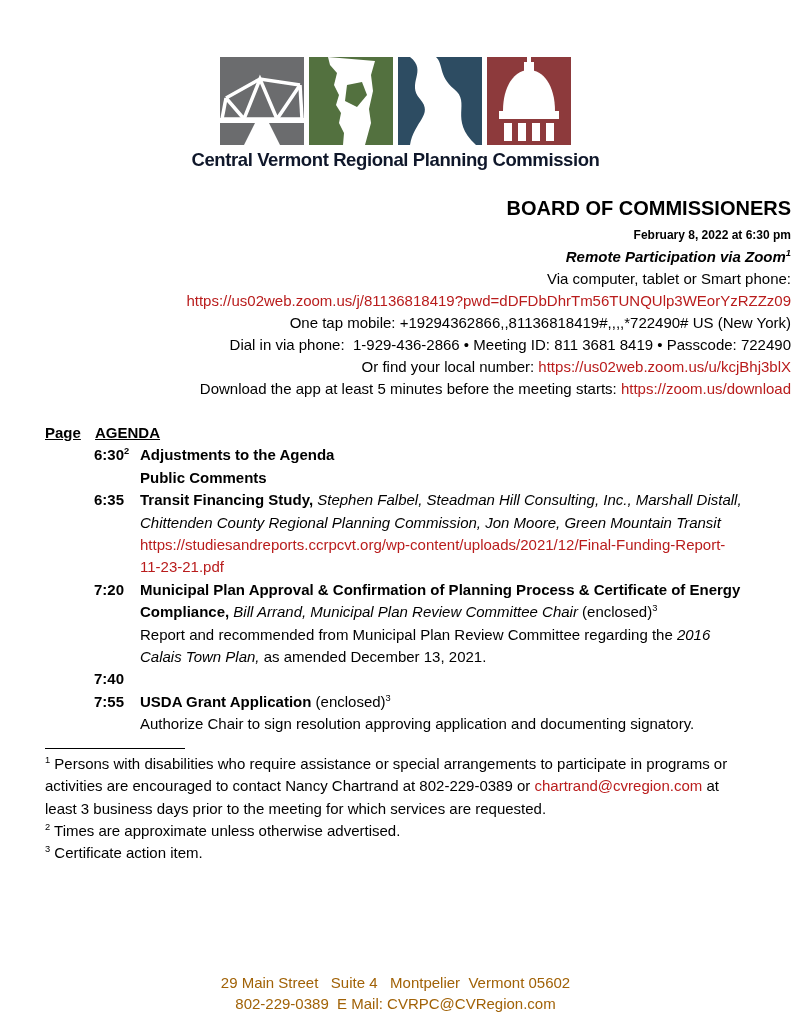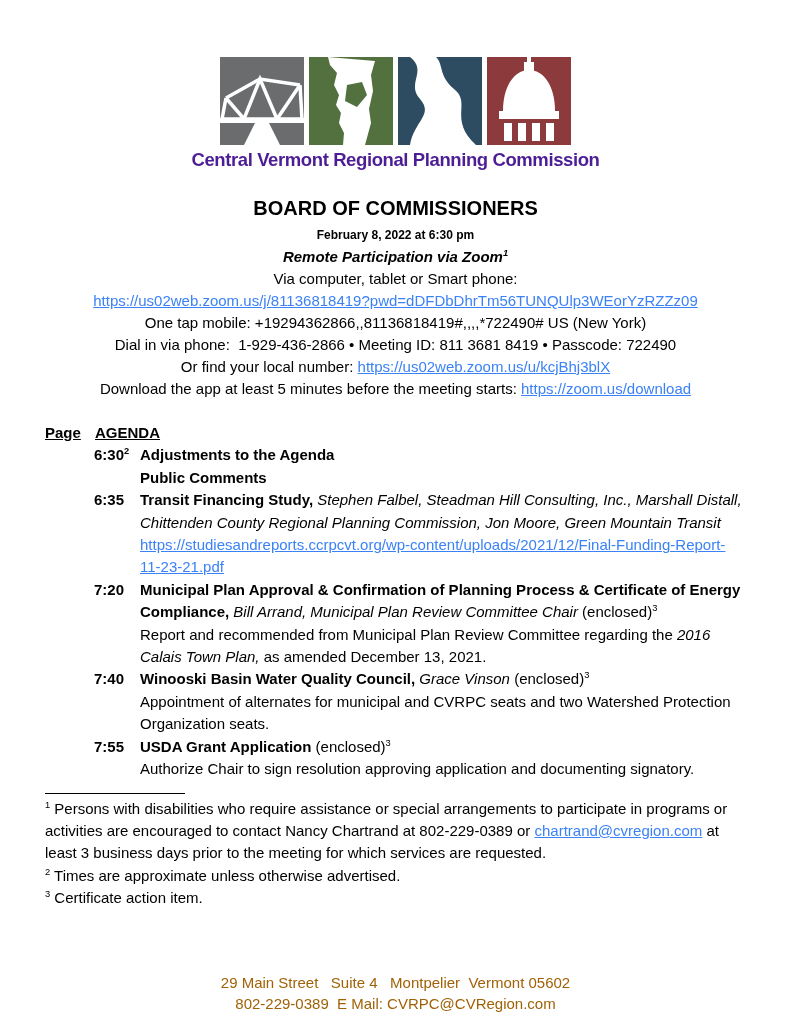--- a/index.html
+++ b/index.html
@@ -12,33 +12,33 @@
     font-family:"Liberation Sans",sans-serif;
     color:#000;
     font-size:15px;
     padding-top:57px;
     overflow:hidden;
   }
   .b{font-weight:700;}
   .i{font-style:italic;}
   .pre{white-space:pre-wrap;}
   sup{font-size:62%;vertical-align:super;line-height:0;}
-  a.link{color:#3b82f6;text-decoration:underline;cursor:pointer;overflow-wrap:break-word;}
+  a.link{color:#b91c1c;cursor:pointer;overflow-wrap:break-word;}
 
   
   .tiles{display:flex;justify-content:center;gap:5px;}
   .tile{width:84px;height:88px;display:block;}
   .logo-name{
     margin-top:2px;text-align:center;
-    color:#4c1d95;font-weight:700;font-size:18.5px;letter-spacing:-0.4px;
+    color:#0f172a;font-weight:700;font-size:18.5px;letter-spacing:-0.4px;
     line-height:26px;
   }
 
   
-  .center-block{text-align:center;}
+  .center-block{text-align:right;}
   .doc-title{margin:22px 0 0 0;font-size:20px;font-weight:700;line-height:26px;}
   .doc-date{margin-top:3px;font-size:12px;font-weight:700;line-height:22px;}
   .remote{font-weight:700;font-style:italic;line-height:22px;}
   .line{line-height:22px;}
 
   
   .agenda{margin:0 45px;}
   .agenda-head{margin-top:22px;line-height:22.4px;}
   .page-label{font-weight:700;text-decoration:underline;}
   .agenda-label{font-weight:700;text-decoration:underline;margin-left:10px;text-align:center;}
@@ -137,24 +137,20 @@
     <div class="item">
       <span class="item-time"><span>7:20</span></span>
       <div class="item-body">
         <div><span class="b">Municipal Plan Approval &amp; Confirmation of Planning Process &amp; Certificate of Energy Compliance,</span><span class="i"> Bill Arrand, Municipal Plan Review Committee Chair</span><span> (enclosed)</span><sup>3</sup></div>
         <div><span>Report and recommended from Municipal Plan Review Committee regarding the </span><span class="i">2016 Calais Town Plan,</span><span> as amended December 13, 2021.</span></div>
       </div>
     </div>
 
     <div class="item">
       <span class="item-time"><span>7:40</span></span>
-      <div class="item-body">
-        <div><span class="b">Winooski Basin Water Quality Council,</span><span class="i"> Grace Vinson</span><span> (enclosed)</span><sup>3</sup></div>
-        <div>Appointment of alternates for municipal and CVRPC seats and two Watershed Protection Organization seats.</div>
-      </div>
     </div>
 
     <div class="item">
       <span class="item-time"><span>7:55</span></span>
       <div class="item-body">
         <div><span class="b">USDA Grant Application</span><span> (enclosed)</span><sup>3</sup></div>
         <div>Authorize Chair to sign resolution approving application and documenting signatory.</div>
       </div>
     </div>
   </section>

